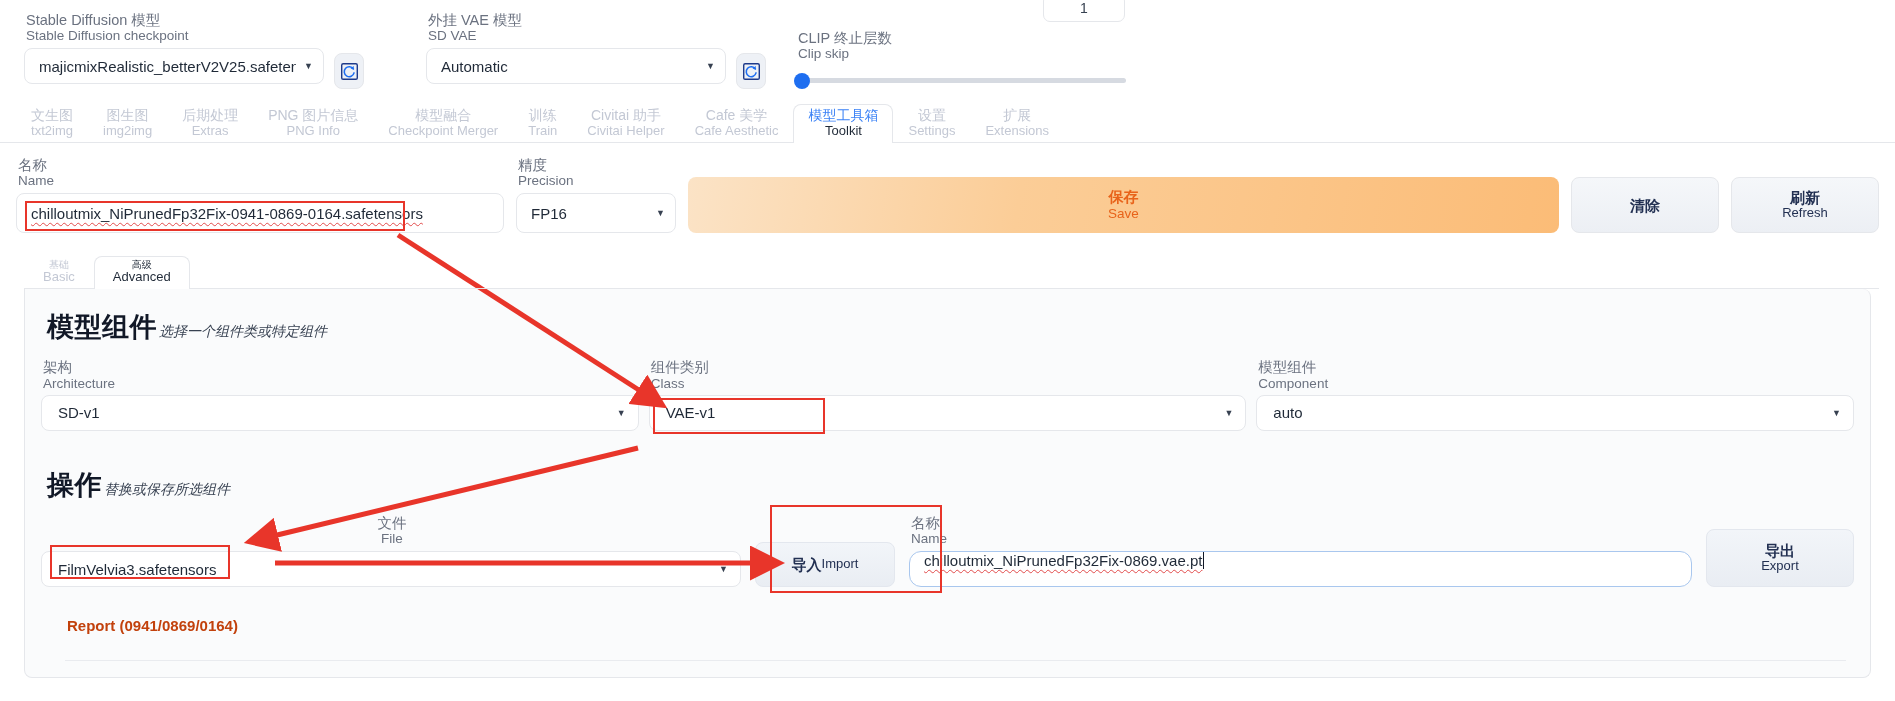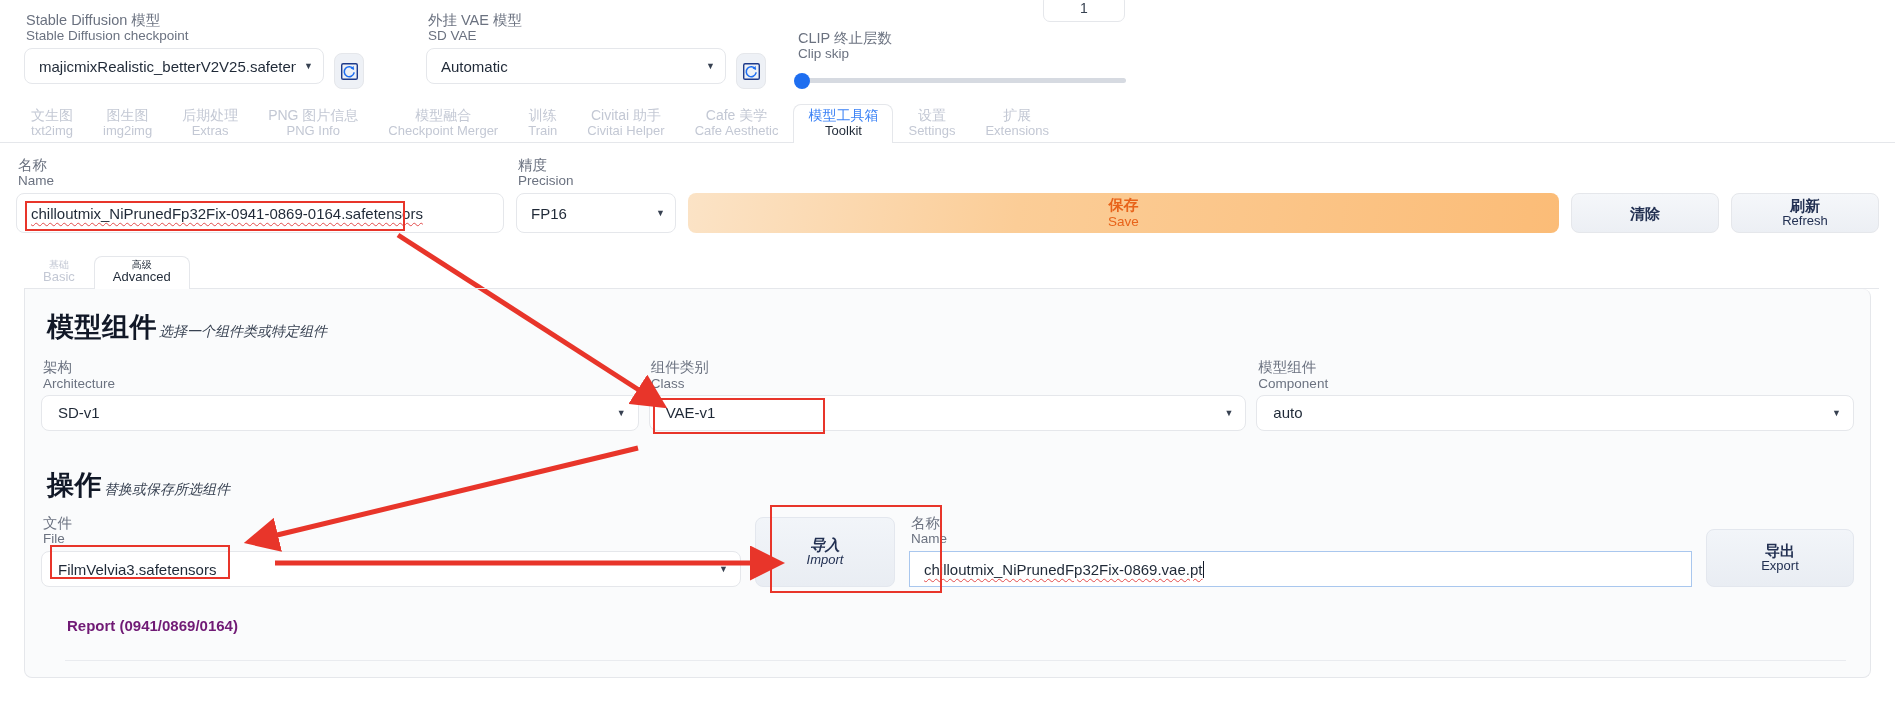--- a/index.html
+++ b/index.html
@@ -82,29 +82,29 @@
     background: #fff; display: flex; align-items: center; padding: 0 14px;
     font-size: 15px; color: #1f2937;
   }
   .squiggle {
     text-decoration: underline; text-decoration-style: wavy;
     text-decoration-color: #e24b4b; text-decoration-thickness: 1px;
     text-underline-offset: 3px;
   }
   .precision-box { width: 160px; }
   .btn-save {
-    flex: 1; height: 40px; border-radius: 8px;
+    flex: 1; height: 56px; border-radius: 8px;
     background: linear-gradient(100deg,#fbe3c6 0%,#fbcd97 38%,#fbbc77 100%);
     display: flex; flex-direction: column; align-items: center; justify-content: center;
     line-height: 1.12; cursor: pointer; border: none;
   }
   .btn-save .cn { font-size: 15px; color: #e8631a; font-weight: bold; }
   .btn-save .en { font-size: 13.5px; color: #e8631a; }
   .btn-grey {
-    width: 148px; height: 40px; border-radius: 8px;
+    width: 148px; height: 56px; border-radius: 8px;
     background: linear-gradient(180deg,#f5f7fa 0%,#eceff4 100%);
     border: 1px solid #e5e7eb;
     display: flex; flex-direction: column; align-items: center; justify-content: center;
     line-height: 1.14; cursor: pointer;
   }
   .btn-grey .cn { font-size: 15px; color: #223052; font-weight: bold; }
   .btn-grey .en { font-size: 13px; color: #223052; }
 
   
   .subtabs {
@@ -135,50 +135,50 @@
   .three-col { display: flex; gap: 10px; margin-top: 14px; }
   .col { flex: 1; }
   .col .lbl { margin-bottom: 4px; }
   .ctl {
     height: 36px; border: 1px solid #e5e7eb; border-radius: 8px; background: #fff;
     display: flex; align-items: center; justify-content: space-between;
     padding: 0 12px 0 16px; font-size: 15px; color: #1f2937; cursor: pointer;
   }
 
   .ops-row { display: flex; align-items: flex-end; gap: 14px; margin-top: 12px; }
-  .file-col { width: 700px; }
+  .file-col { width: 700px; text-align: center; }
   .btn-import {
-    width: 140px; height: 70px; border-radius: 8px;
+    width: 140px; height: 45px; border-radius: 8px;
     background: linear-gradient(180deg,#f2f5f9 0%,#e9edf3 100%);
     border: 1px solid #e3e7ee;
-    display: flex; flex-direction: column; align-items: center; justify-content: center;
-    line-height: 1.15; cursor: pointer; font-style: italic;
+    display: flex; flex-direction: row; align-items: center; justify-content: center;
+    line-height: 1.15; cursor: pointer;
   }
   .btn-import .cn { font-size: 15px; color: #223052; font-weight: bold; }
   .btn-import .en { font-size: 13px; color: #223052; }
   .name2-col { flex: 1; }
   .name2-field {
-    height: 36px; border: 1px solid #a9c7ee; border-radius: 0; background: #fff;
-    display: flex; align-items: center; padding: 0 14px; font-size: 15px; color: #1f2937;
+    height: 36px; border: 1px solid #a9c7ee; border-radius: 12px; background: #fff;
+    display: flex; padding: 0 14px; font-size: 15px; color: #1f2937;
   }
   .caret-bar {
     display: inline-block; width: 1px; height: 17px; background: #111827;
     margin-left: 1px; vertical-align: -3px;
   }
   .btn-export {
     width: 148px; height: 58px; border-radius: 8px;
     background: linear-gradient(180deg,#f2f5f9 0%,#e9edf3 100%);
     border: 1px solid #e3e7ee;
     display: flex; flex-direction: column; align-items: center; justify-content: center;
     line-height: 1.15; cursor: pointer;
   }
   .btn-export .cn { font-size: 15px; color: #223052; font-weight: bold; }
   .btn-export .en { font-size: 13px; color: #223052; }
 
-  .report { margin: 30px 0 0 26px; font-size: 15px; font-weight: bold; color: #701a75; }
+  .report { margin: 30px 0 0 26px; font-size: 15px; font-weight: bold; color: #c2410c; }
   .hr { margin: 26px 8px 0 24px; border-top: 1px solid #e9ebef; }
 
   
   .hl { position: absolute; border: 2.5px solid #e8352a; pointer-events: none; }
   svg.anno { position: absolute; left: 0; top: 0; width: 1895px; height: 701px; pointer-events: none; }
 </style>
 </head>
 <body>
 
 <div class="app">

